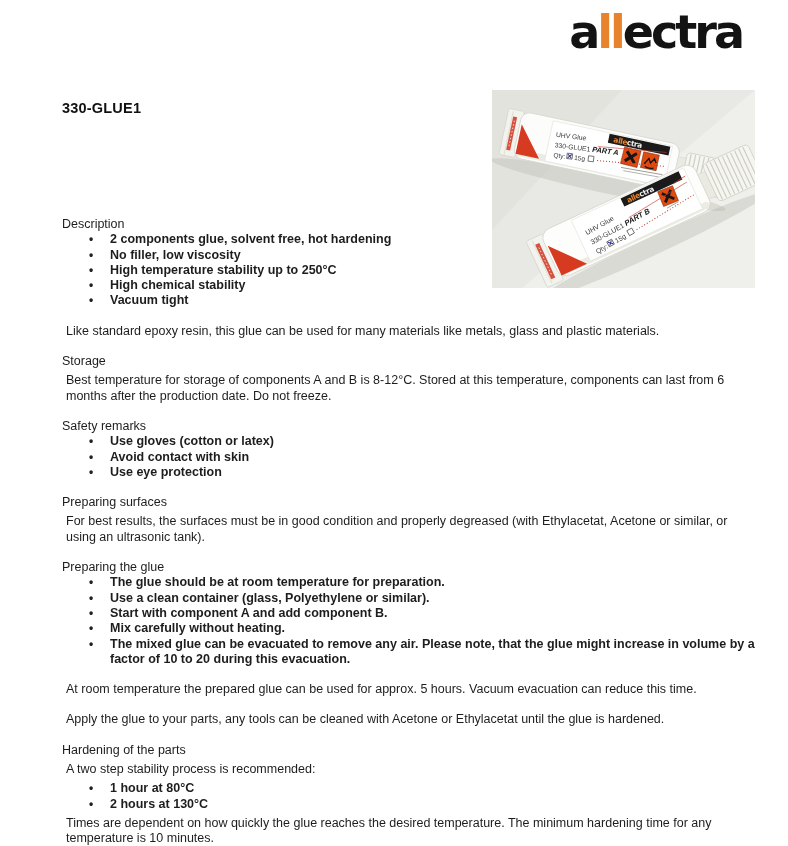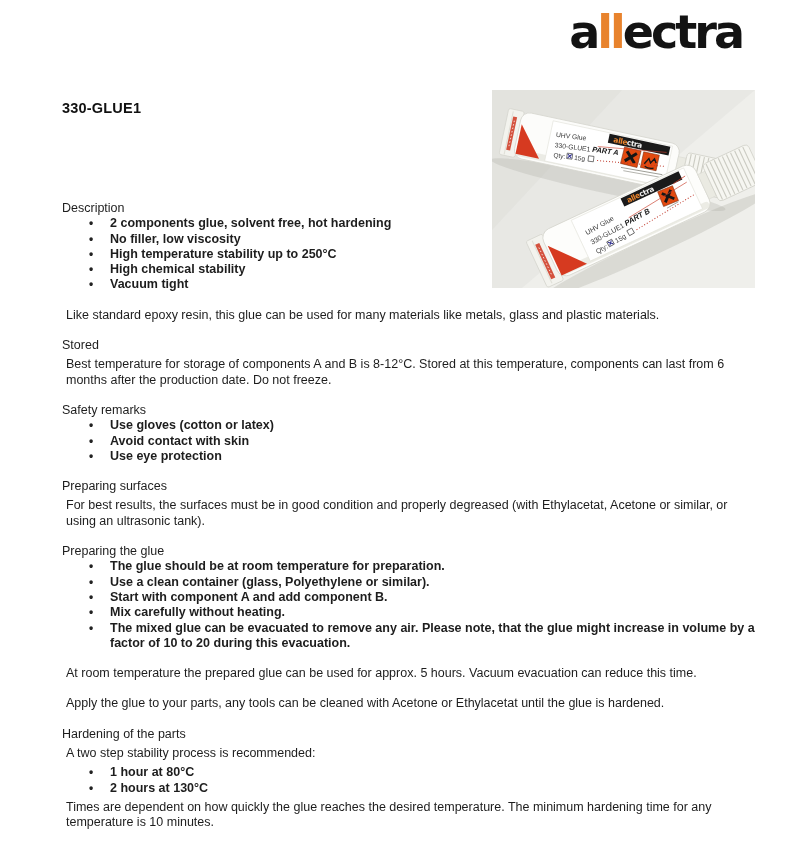--- a/index.html
+++ b/index.html
@@ -30,21 +30,21 @@
   .photo{
     position:absolute;left:492px;top:90px;width:263px;height:198px;margin:0;
   }
   .photo svg{display:block;}
   
   main{
     position:absolute;left:62px;top:201px;width:700px;
     font-size:12.5px;line-height:15.3px;color:#1d1d1d;
   }
   .sec{margin-top:15px;}
-  .sec:first-child{margin-top:0;}
+  .sec:first-child{margin-top:16px;}
   .h{margin:0;}
   p{margin:4px;}
   ul{margin:0;padding:0;list-style:none;}
   li{position:relative;padding-left:48px;font-weight:bold;}
   li::before{
     content:"\2022";
     position:absolute;left:27px;top:0;
     font-size:12px;color:#222;
   }
 </style>
@@ -194,21 +194,21 @@
       <li>High chemical stability</li>
       <li>Vacuum tight</li>
     </ul>
   </section>
 
   <section class="sec">
     <p>Like standard epoxy resin, this glue can be used for many materials like metals, glass and plastic materials.</p>
   </section>
 
   <section class="sec">
-    <p class="h">Stored</p>
+    <p class="h">Storage</p>
     <p>Best temperature for storage of components A and B is 8-12°C. Stored at this temperature, components can last from 6 months after the production date. Do not freeze.</p>
   </section>
 
   <section class="sec">
     <p class="h">Safety remarks</p>
     <ul>
       <li>Use gloves (cotton or latex)</li>
       <li>Avoid contact with skin</li>
       <li>Use eye protection</li>
     </ul>

